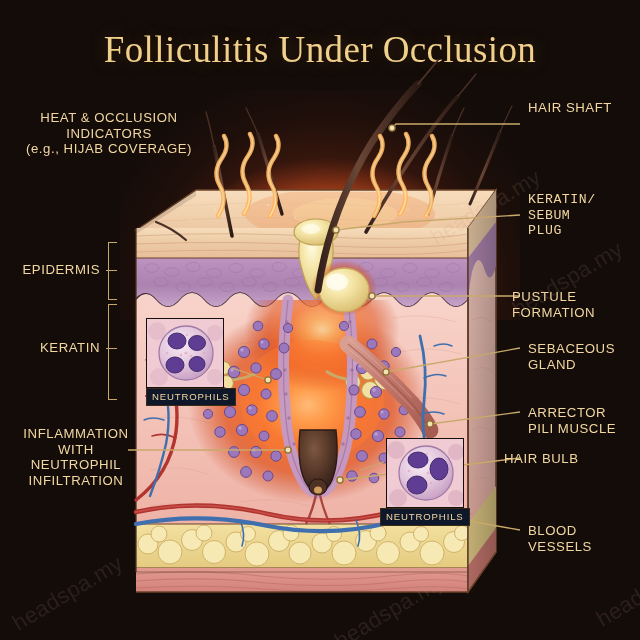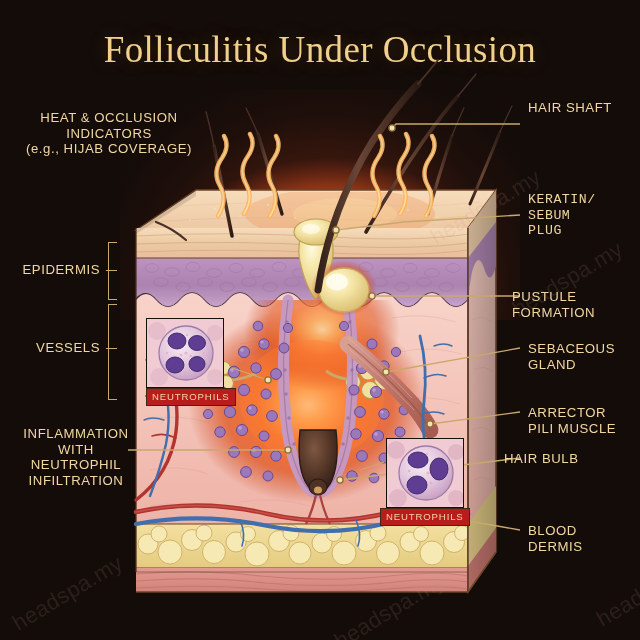--- a/index.html
+++ b/index.html
@@ -38,21 +38,21 @@
   }
   .lab.r { text-align:left; }
   .lab.l { text-align:right; }
   .lab.c { text-align:center; }
   .brk { position:absolute; border:1.4px solid #c9a96a; border-right:none; }
   .brk-t { position:absolute; background:#c9a96a; height:1.3px; width:11px; }
 
   
   .inset { position:absolute; border:1.6px solid #16100c; background:#efc9cf; overflow:hidden; }
   .inset-cap {
-    position:absolute; background:#b91c1c;
+    position:absolute; background:#0f172a;
     color:#f2d7a0; font-size:9.6px; letter-spacing:.85px;
     padding:2px 5px 2.5px; white-space:nowrap;
     border:1.1px solid #3a2a18;
   }
 
   
   .wm {
     position:absolute; font-family:"Liberation Sans", sans-serif;
     font-size:22px; color:rgba(196,150,135,.14);
     transform:rotate(-31deg); transform-origin:0 0;
@@ -578,21 +578,21 @@
   <div class="inset-cap" style="left:380px; top:508px;">NEUTROPHILS</div>
 
   <div class="lab c" style="left:24px; top:110px; width:170px;">HEAT &amp; OCCLUSION
 INDICATORS
 (e.g., HIJAB COVERAGE)</div>
 
   <div class="lab l" style="left:10px; top:262px; width:90px;">EPIDERMIS</div>
   <div class="brk" style="left:108px; top:242px; width:9px; height:58px;"></div>
   <div class="brk-t" style="left:106px; top:270px;"></div>
 
-  <div class="lab l" style="left:10px; top:340px; width:90px;">VESSELS</div>
+  <div class="lab l" style="left:10px; top:340px; width:90px;">KERATIN</div>
   <div class="brk" style="left:108px; top:304px; width:9px; height:96px;"></div>
   <div class="brk-t" style="left:106px; top:348px;"></div>
 
   <div class="lab c" style="left:12px; top:426px; width:128px;">INFLAMMATION
 WITH
 NEUTROPHIL
 INFILTRATION</div>
 
   <div class="lab r" style="left:528px; top:100px; width:110px;">HAIR SHAFT</div>
 
@@ -605,21 +605,21 @@
 
   <div class="lab r" style="left:528px; top:405px; width:112px;">ARRECTOR
 PILI MUSCLE</div>
 
   <div class="lab r" style="left:528px; top:341px; width:106px;">SEBACEOUS
 GLAND</div>
 
   <div class="lab r" style="left:504px; top:451px; width:110px;">HAIR BULB</div>
 
   <div class="lab r" style="left:528px; top:523px; width:106px;">BLOOD
-DERMIS</div>
+VESSELS</div>
 
   <div class="wm" style="left:8px;  top:614px;">headspa.my</div>
   <div class="wm" style="left:330px; top:632px;">headspa.my</div>
   <div class="wm" style="left:508px; top:300px;">headspa.my</div>
   <div class="wm" style="left:426px; top:228px;">headspa.my</div>
   <div class="wm" style="left:592px; top:610px;">headspa.my</div>
 
 </div>
 
 </body></html>

